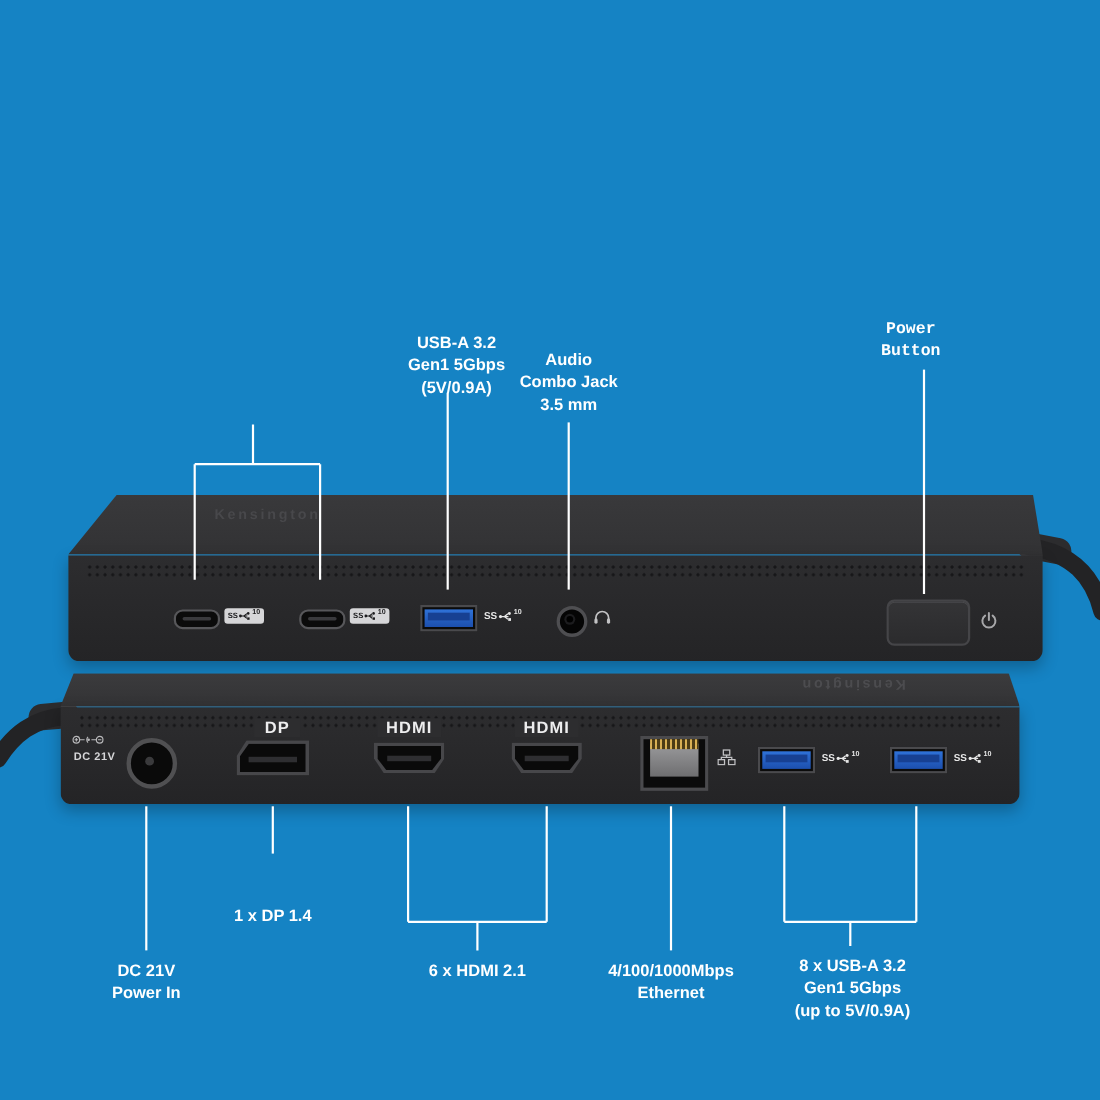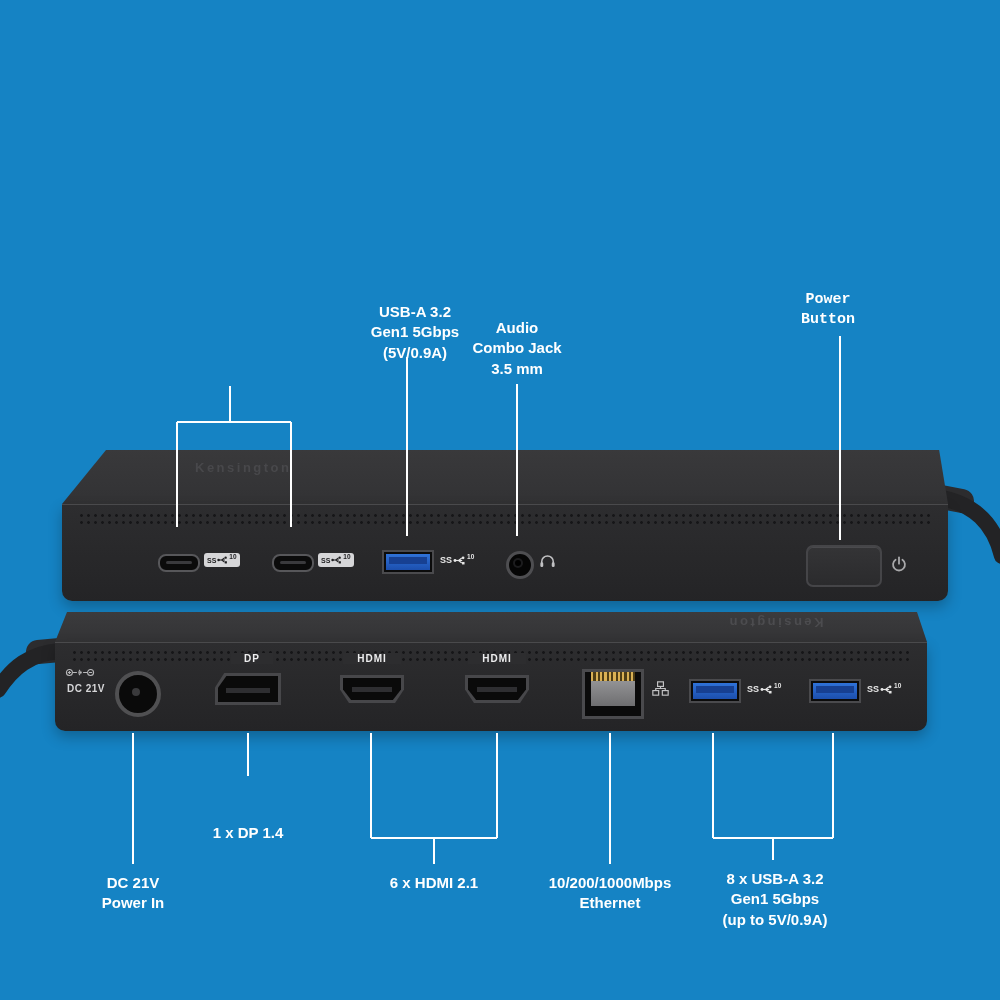--- a/index.html
+++ b/index.html
@@ -105,21 +105,21 @@
       clip-path:polygon(0 0,100% 0,100% 52%,86% 100%,14% 100%,0 52%);}
   .hdmi-inner{position:absolute;inset:3px;background:#0a0a0a;
       clip-path:polygon(0 0,100% 0,100% 52%,86% 100%,14% 100%,0 52%);}
   .hdmi-inner::after{content:"";position:absolute;left:9px;right:9px;top:9px;height:5px;background:#2e2e31;}
   .rj45{position:absolute;width:56px;height:44px;background:#0b0b0b;border:3px solid #4a4a4d;}
   .rj45-inner{position:absolute;left:6px;right:6px;top:4px;bottom:10px;
       background:linear-gradient(#9a9a9c,#6e6e70);}
   .rj45-pins{position:absolute;left:6px;right:6px;top:0;height:9px;
       background:repeating-linear-gradient(90deg,#d9b054 0 2px,#4d3d16 2px 4.5px);}
   .portlabel{
-    position:absolute;top:10px;font-size:10px;font-weight:bold;color:#ededee;
+    position:absolute;top:10px;font-size:15px;font-weight:bold;color:#ededee;
     letter-spacing:1px;background:#2d2d2f;padding:0 4px;text-align:center;
   }
   .dclabel{
     position:absolute;left:4px;top:40px;width:54px;text-align:center;
     font-size:10px;font-weight:bold;color:#d6d6d8;letter-spacing:0.5px;
   }
   .polarity{position:absolute;left:10px;top:24px;}
   
   .ssmark{
     position:absolute;display:inline-flex;align-items:center;gap:1px;
@@ -323,21 +323,21 @@
   <div class="callout" style="left:415px;top:302px;">USB-A 3.2
 Gen1 5Gbps
 (5V/0.9A)</div>
   <div class="callout" style="left:517px;top:318px;">Audio
 Combo Jack
 3.5 mm</div>
   <div class="callout" style="left:828px;top:290px;font-family:Liberation Mono, monospace;">Power
 Button</div>
   <div class="callout" style="left:248px;top:783px;margin-top:40px;">1 x DP 1.4</div>
   <div class="callout" style="left:434px;top:873px;">6 x HDMI 2.1</div>
-  <div class="callout" style="left:610px;top:873px;">10/200/1000Mbps
+  <div class="callout" style="left:610px;top:873px;">4/100/1000Mbps
 Ethernet</div>
   <div class="callout" style="left:775px;top:869px;">8 x USB-A 3.2
 Gen1 5Gbps
 (up to 5V/0.9A)</div>
   <div class="callout" style="left:133px;top:873px;">DC 21V
 Power In</div>
 
 </div>
 
 </body></html>

